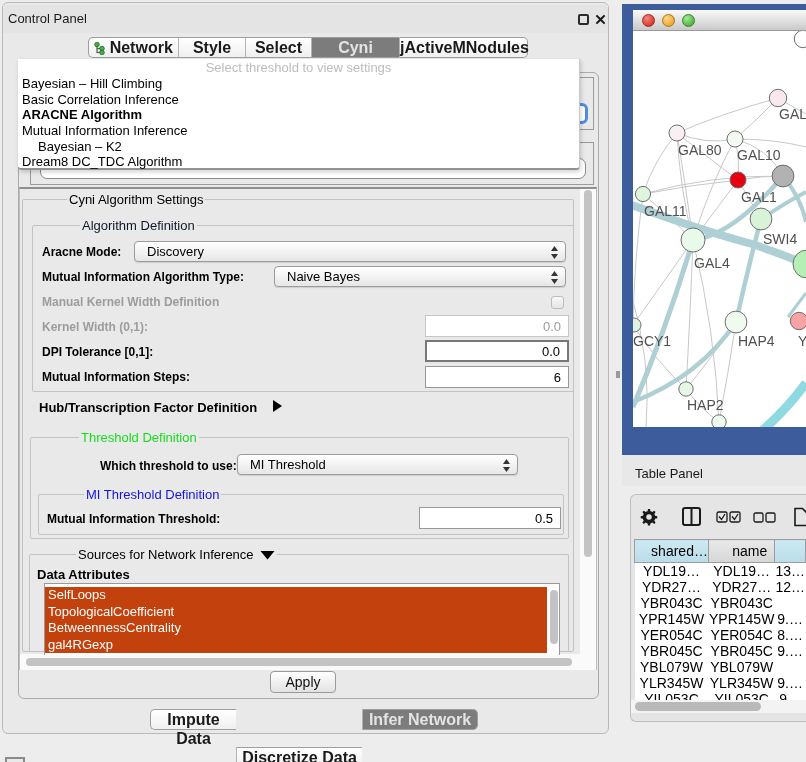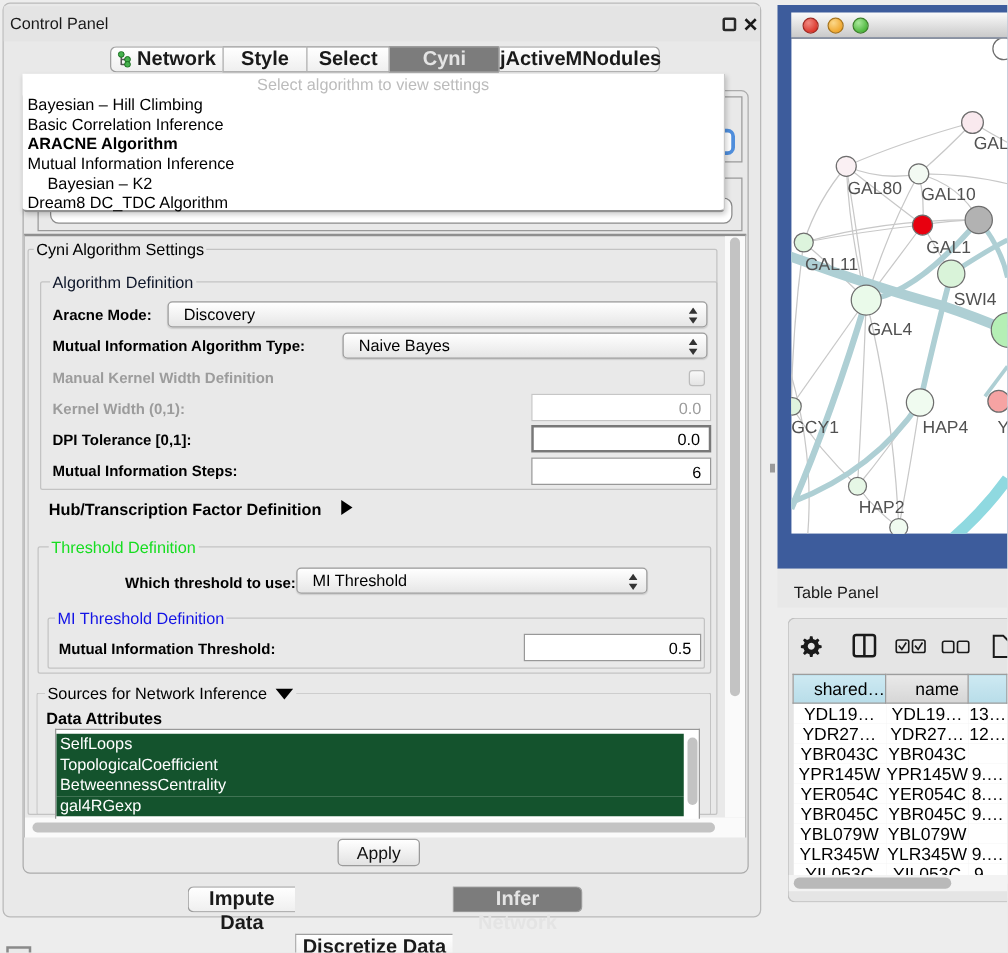--- a/index.html
+++ b/index.html
@@ -17,23 +17,23 @@
 .seg { height:21px; line-height:19px; font-size:16px; font-weight:bold; color:#1a1a1a; background:linear-gradient(#ffffff,#efefef); border-top:1px solid #9f9f9f; border-bottom:1px solid #9f9f9f; text-align:center; position:absolute; }
 .seg.sel { background:#7c7c7c; color:#e4e4e4; }
 .seg.first { border-left:1px solid #9f9f9f; border-radius:5px 0 0 5px; }
 .seg.last { border-right:1px solid #9f9f9f; border-radius:0 5px 5px 0; }
 .seg.mid { border-left:1px solid #b2b2b2; }
 
 
 .combo { background:linear-gradient(#ffffff,#e6e6e6); border:1px solid #9c9c9c; border-radius:4px; font-size:13px; color:#000; position:absolute; height:21px; line-height:19px; padding-left:12px; box-shadow:0 1px 1px rgba(0,0,0,0.12); }
 .field { position:absolute; height:22px; background:#fff; border:1px solid #989898; font-size:13px; text-align:right; padding:3px 7px 0 0; }
 .etch { position:absolute; border:1px solid #c3c3c3; border-radius:2px; }
-.leg { position:absolute; top:-7px; background:#e9e9e9; padding:0 2px; font-size:13px; line-height:14px; white-space:nowrap; }
-
-.li { height:16.6px; line-height:16.5px; background:#14532d; color:#fff; font-size:13px; padding-left:3px; }
+.leg { position:absolute; top:-7px; background:#e9e9e9; padding:0 2px; font-size:13px; line-height:14px; white-space:nowrap;margin-left:40px; }
+
+.li { height:16.6px; line-height:16.5px; background:#c2410c; color:#fff; font-size:13px; padding-left:3px; }
 
 #dt { border-collapse:collapse; position:absolute; font-size:14px; }
 #dt th { font-weight:normal; border:1px solid #9d9d9d; height:23px; font-size:14px; padding-left:16px; }
 #dt td { text-align:center; height:15.45px; padding:0; color:#000; white-space:nowrap; background:#fff; }
 </style>
 </head>
 <body>
 
 <div class="abs" id="cp"></div>
 <div class="abs" id="cp-tbar"></div>
@@ -129,26 +129,26 @@
     <div class="li">BetweennessCentrality</div>
     <div class="li">gal4RGexp</div>
   </div>
   <div class="abs" style="left:505px; top:6px; width:8px; height:54px; background:#c3c3c3; border-radius:5px;"></div>
 </div>
 
 <div class="abs" style="left:270px; top:671px; width:66px; height:22px; background:linear-gradient(#ffffff,#e2e2e2); border:1px solid #9a9a9a; border-radius:4px; text-align:center; font-size:14px; line-height:20px; color:#111;">Apply</div>
 
 <div class="seg first" style="left:150px; top:709px; width:86px;">Impute Data</div>
 <div class="seg mid" style="left:236px; top:747px; width:126px;">Discretize Data</div>
-<div class="seg mid sel last" style="left:362px; top:709px; width:104px;">Infer Network</div>
+<div class="seg mid sel last" style="left:362px; top:709px; width:116px;">Infer Network</div>
 
 <div class="abs" style="left:5px; top:757px; width:20px; height:9px; border:2px solid #8a8a8a; background:#e9e9e9;"></div>
 
 <div class="abs" style="left:18px; top:59px; width:562px; height:111px; background:#fff; border-right:1px solid #c9c9c9; border-bottom:2px solid #929292; border-radius:0 0 4px 4px; box-shadow:1px 2px 4px rgba(0,0,0,0.18); font-size:13px;">
-  <div style="text-align:center; color:#bcbcbc; height:17px; line-height:17px;">Select algorithm to view settings</div>
+  <div style="text-align:center; color:#bcbcbc; height:17px; line-height:17px;">Select threshold to view settings</div>
   <div style="height:15.7px; line-height:15.7px; padding-left:4px;">Bayesian – Hill Climbing</div>
   <div style="height:15.7px; line-height:15.7px; padding-left:4px;">Basic Correlation Inference</div>
   <div style="height:15.7px; line-height:15.7px; padding-left:4px; font-weight:bold;">ARACNE Algorithm</div>
   <div style="height:15.7px; line-height:15.7px; padding-left:4px;">Mutual Information Inference</div>
   <div style="height:15.7px; line-height:15.7px; padding-left:20px;">Bayesian – K2</div>
   <div style="height:15.7px; line-height:15.7px; padding-left:4px;">Dream8 DC_TDC Algorithm</div>
 </div>
 
 <div class="abs" style="left:616px; top:371px; width:4px; height:7px; background:#9a9a9a;"></div>
 <div class="abs" style="left:622px; top:4px; width:184px; height:451px; background:#3d5c9c;"></div>

